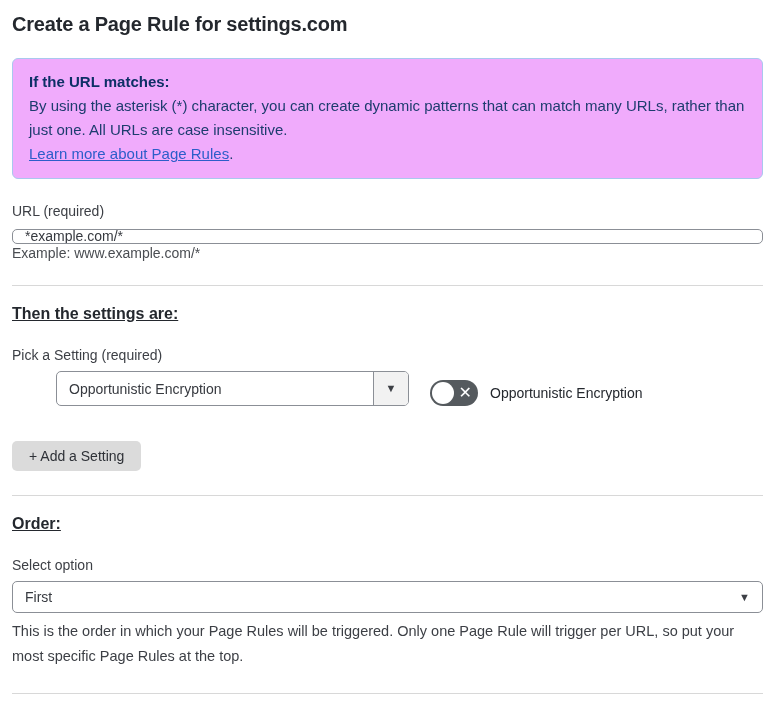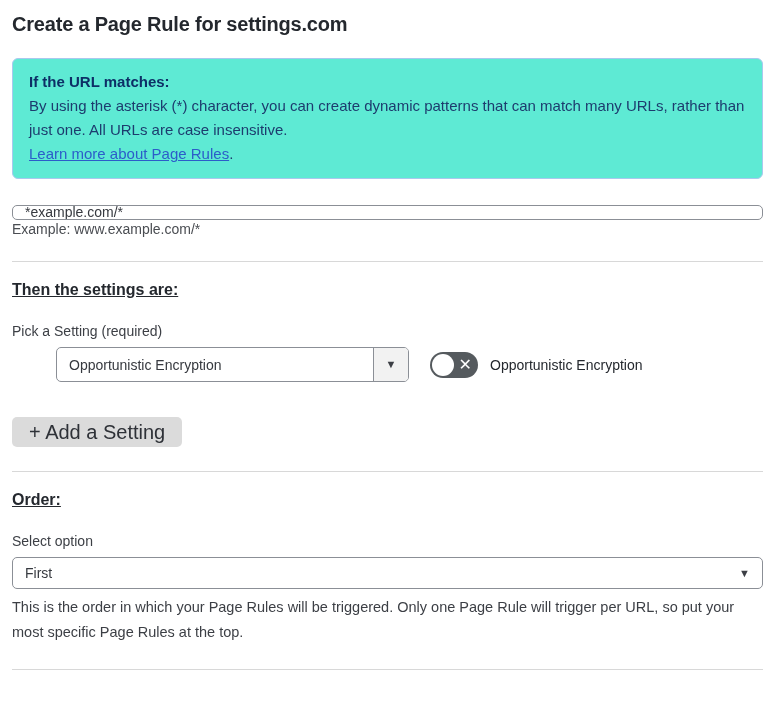--- a/index.html
+++ b/index.html
@@ -14,21 +14,21 @@
   .page-title {
     font-size: 20px;
     font-weight: 700;
     color: #24282e;
     letter-spacing: -0.2px;
     margin-bottom: 22px;
   }
 
   
   .info-box {
-    background: #5eead4;
+    background: #f0abfc;
     border: 1px solid #a9c8ee;
     border-radius: 6px;
     padding: 11px 16px 12px 16px;
     margin-bottom: 24px;
     font-size: 15px;
     line-height: 24px;
     color: #1d3c6e;
   }
   .info-box .info-heading {
     font-weight: 700;
@@ -74,21 +74,21 @@
   .section-heading {
     font-size: 16px;
     font-weight: 700;
     color: #24282e;
     margin-top: 19px;
     margin-bottom: 24px;
     text-decoration: underline;
   }
 
   
-  .setting-row { display: flex; align-items: center; padding-left: 44px; }
+  .setting-row { display: flex; align-items: flex-end; padding-left: 44px; }
 
   .setting-select {
     width: 353px;
     height: 35px;
     border: 1px solid #8b8f96;
     border-radius: 5px;
     background: #fff;
     display: flex;
     align-items: stretch;
     overflow: hidden;
@@ -153,21 +153,21 @@
 
   
   .btn {
     display: inline-flex;
     align-items: center;
     justify-content: center;
     height: 31px;
     padding: 0 17px;
     border: none;
     border-radius: 5px;
-    font-size: 20px;
+    font-size: 14px;
     font-family: "Liberation Sans", "DejaVu Sans", sans-serif;
     cursor: pointer;
   }
   .btn-gray { background: #dbdbdb; color: #2e3137; }
   .add-setting-btn { margin-top: 35px; height: 30px; }
 
   
   .order-select {
     width: 100%;
     height: 32px;
@@ -200,20 +200,21 @@
   <h1 class="page-title">Create a Page Rule for settings.com</h1>
 
   <div class="info-box">
     <div class="info-heading">If the URL matches:</div>
     <div class="info-body">By using the asterisk (*) character, you can create dynamic patterns that can match many URLs, rather than just one. All URLs are case insensitive.</div>
     <div>
       <a class="info-link">Learn more about Page Rules</a><span class="link-period">.</span>
     </div>
   </div>
 
+  <div class="field-label">URL (required)</div>
   <input class="text-input" type="text" value="*example.com/*" style="">
   <div class="helper-text">Example: www.example.com/*</div>
 
   <hr class="divider">
 
   <h2 class="section-heading">Then the settings are:</h2>
 
   <div class="field-label">Pick a Setting (required)</div>
 
   <div class="setting-row">

